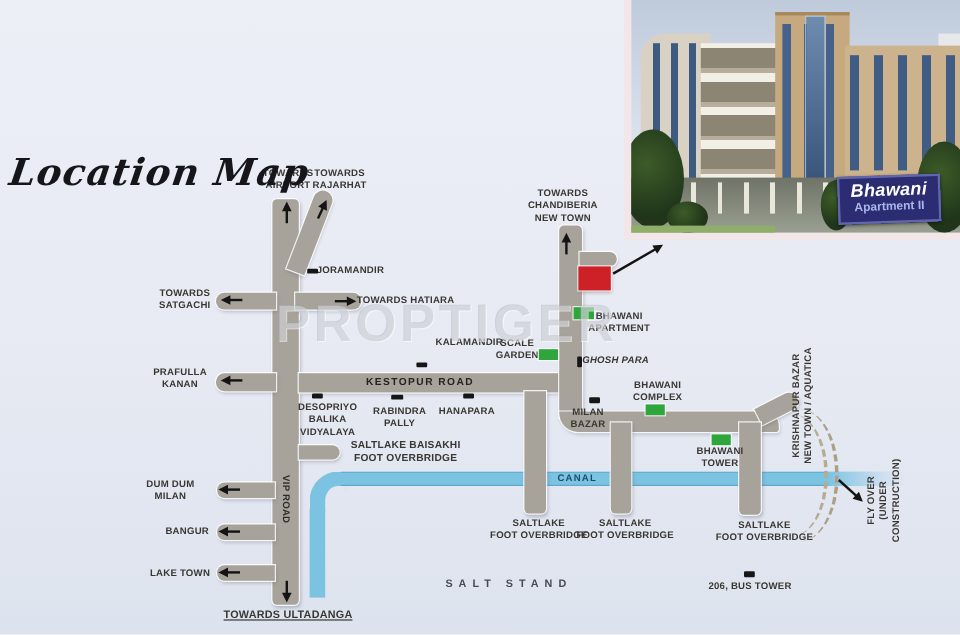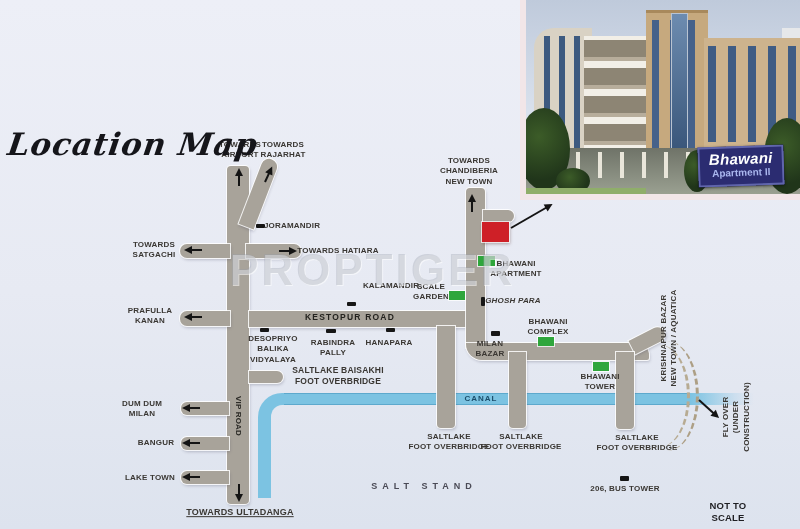--- a/index.html
+++ b/index.html
@@ -157,21 +157,20 @@
 FOOT OVERBRIDGE</div>
       <div class="lbl" style="left: 637px; top: 443px; transform: translate(-50%, -50%);">SALTLAKE
 FOOT OVERBRIDGE</div>
       <div class="lbl" style="left: 424px; top: 487px; transform: translate(-50%, -50%); font-size: 9px; letter-spacing: 5px; color: rgb(74, 74, 85);">SALT STAND</div>
       <div class="lbl" style="left: 625px; top: 489px; transform: translate(-50%, -50%);">206, BUS TOWER</div>
       <div class="lbl" style="left: 669px; top: 338px; transform: translate(-50%, -50%) rotate(-90deg);">KRISHNAPUR BAZAR
 NEW TOWN / AQUATICA</div>
       <div class="lbl" style="left: 737px; top: 417px; transform: translate(-50%, -50%) rotate(-90deg);">FLY OVER
 (UNDER CONSTRUCTION)</div>
       <div class="lbl" style="left: 240px; top: 513px; transform: translate(-50%, -50%); font-size: 9px; text-decoration: underline;">TOWARDS ULTADANGA</div>
-      <div class="lbl" style="left: 728px; top: 512px; transform: translate(-50%, -50%); font-size: 9.5px; color: rgb(30, 30, 34);">NOT TO SCALE</div>
       <div class="mk" style="left: 256px; top: 224px; width: 9px; height: 4px;"></div>
       <div class="mk" style="left: 347px; top: 302px; width: 9px; height: 4px;"></div>
       <div class="mk" style="left: 260px; top: 328px; width: 9px; height: 4px;"></div>
       <div class="mk" style="left: 326px; top: 329px; width: 10px; height: 4px;"></div>
       <div class="mk" style="left: 386px; top: 328px; width: 9px; height: 4px;"></div>
       <div class="mk" style="left: 481px; top: 297px; width: 4px; height: 9px;"></div>
       <div class="mk" style="left: 491px; top: 331px; width: 9px; height: 5px;"></div>
       <div class="mk" style="left: 620px; top: 476px; width: 9px; height: 5px;"></div>
       <div class="grn" style="left: 449px; top: 291px; width: 16px; height: 9px;"></div>
       <div class="grn" style="left: 478px; top: 256px; width: 17px; height: 10px;"></div>

